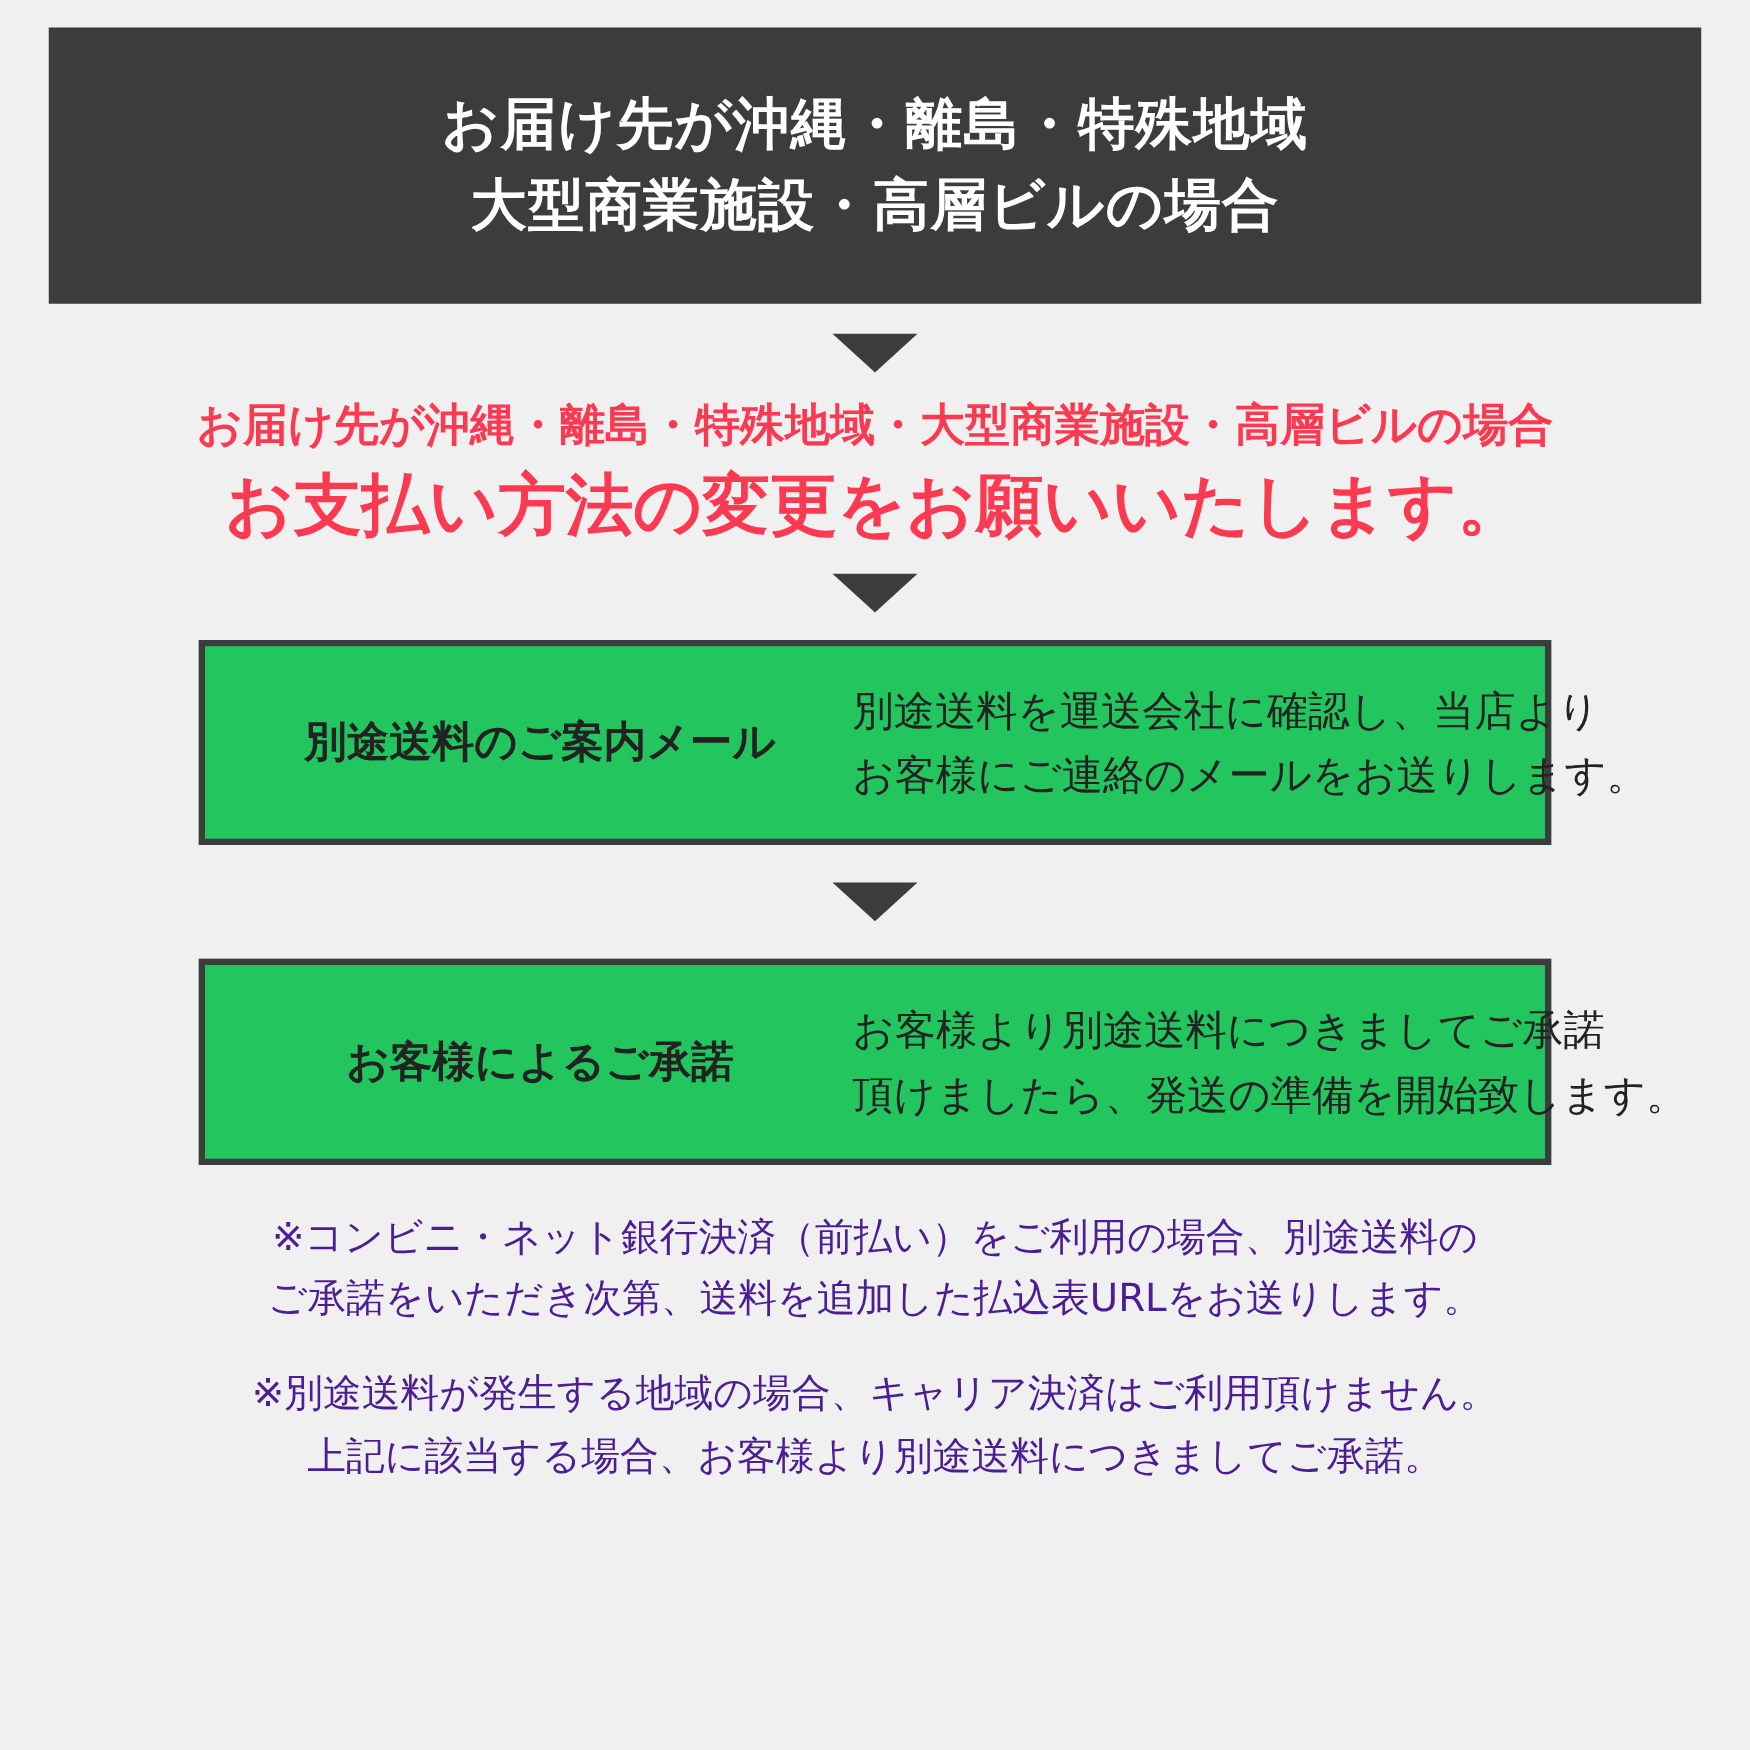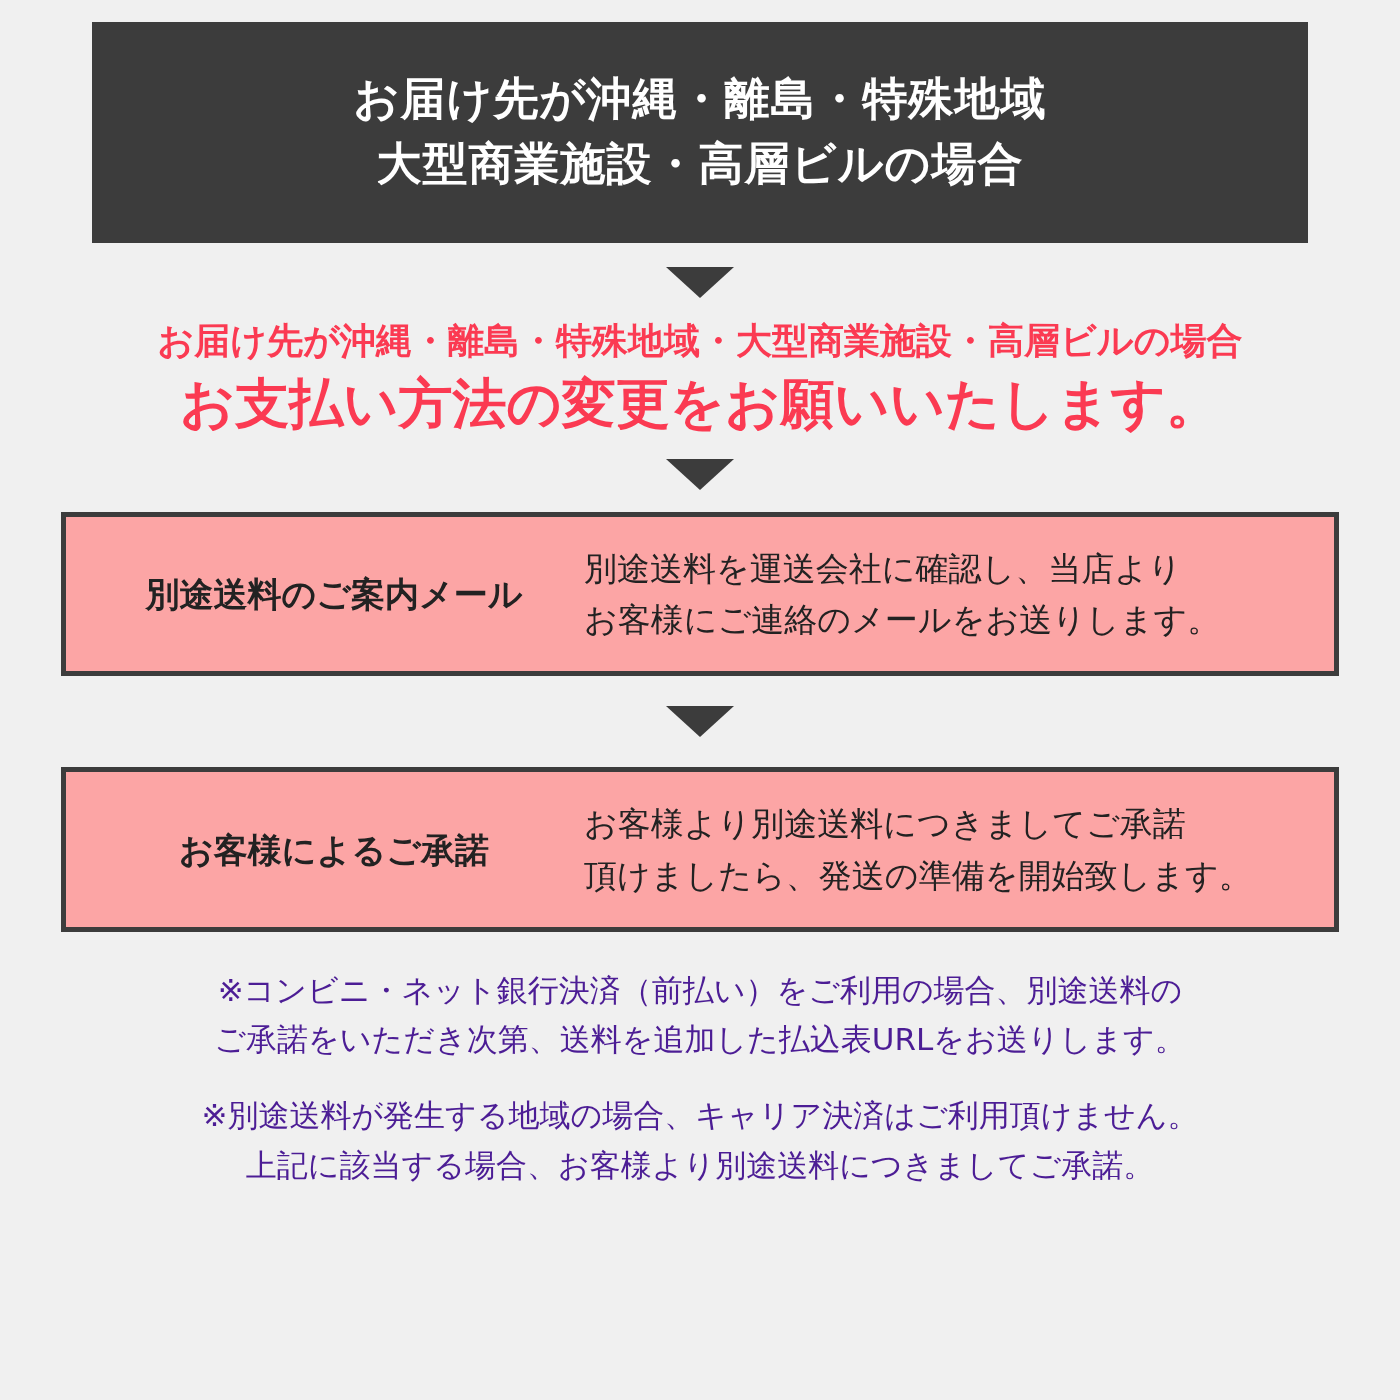--- a/index.html
+++ b/index.html
@@ -19,21 +19,21 @@
     height: 1400px;
     box-sizing: border-box;
     background: #f0f0f0;
     display: flex;
     flex-direction: column;
     align-items: center;
   }
 
   
   .header-banner {
-    width: 1216px;
+    width: 1322px;
     margin-top: 22px;
     background: #3c3c3c;
     color: #ffffff;
     text-align: center;
     padding: 44px 10px 46px 10px;
     box-sizing: border-box;
   }
   .header-line {
     font-size: 45px;
     font-weight: bold;
@@ -73,24 +73,24 @@
   .red-big {
     font-size: 54px;
     font-weight: bold;
     line-height: 1.35;
     margin-top: 4px;
     letter-spacing: 0px;
   }
 
   
   .step-box {
-    width: 1278px;
+    width: 1082px;
     box-sizing: border-box;
     border: 5px solid #3c3c3c;
-    background: #fca5a5;
+    background: #22c55e;
     display: flex;
     align-items: center;
     padding: 26px 18px;
   }
   .step-label {
     width: 500px;
     flex: 0 0 500px;
     text-align: center;
     font-size: 34px;
     font-weight: bold;

